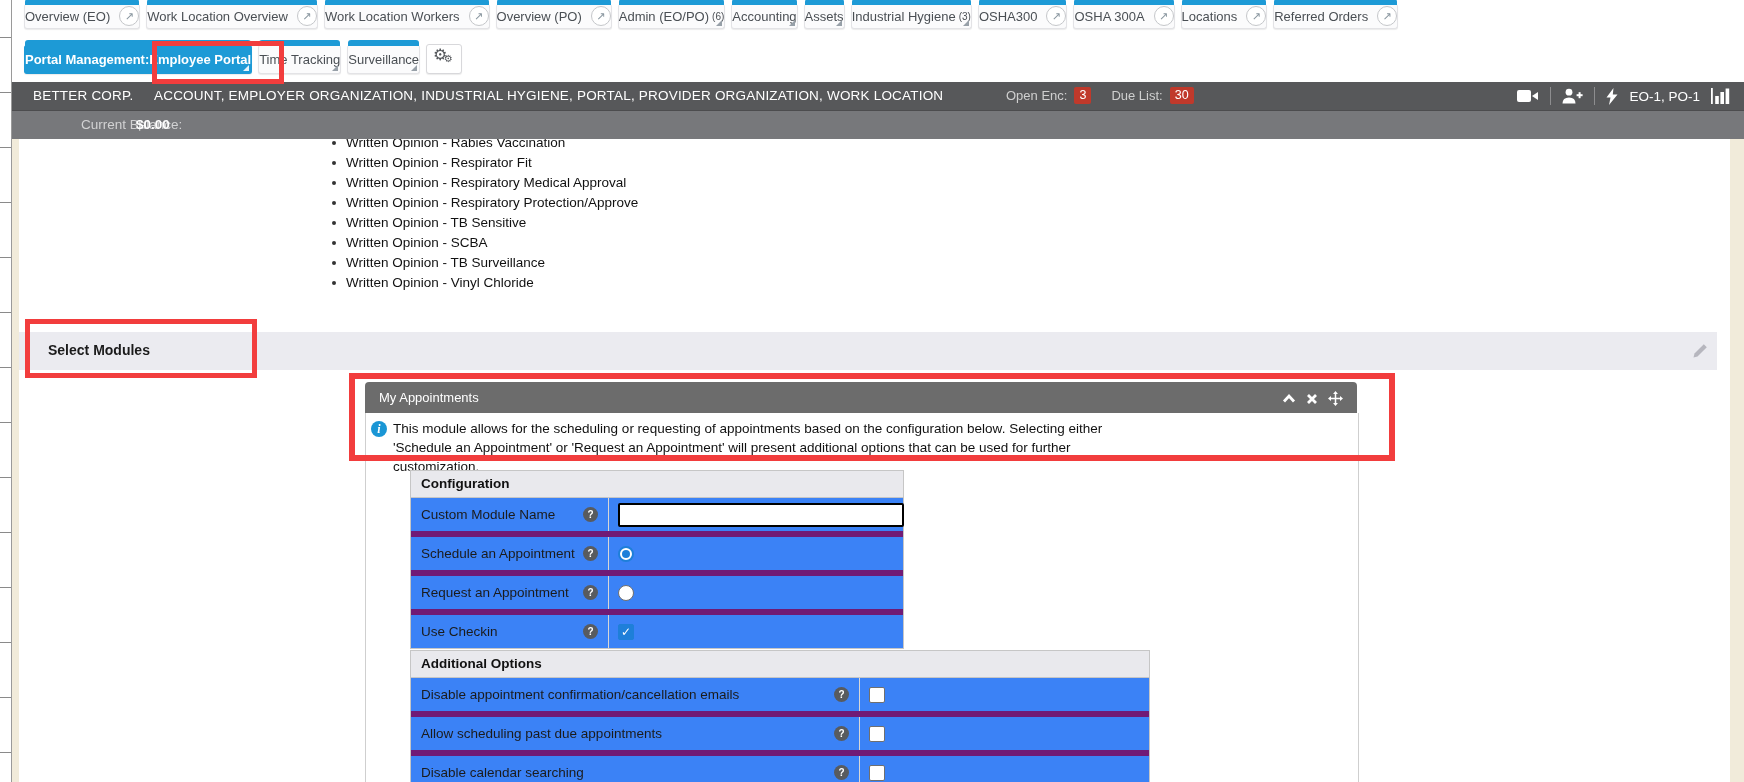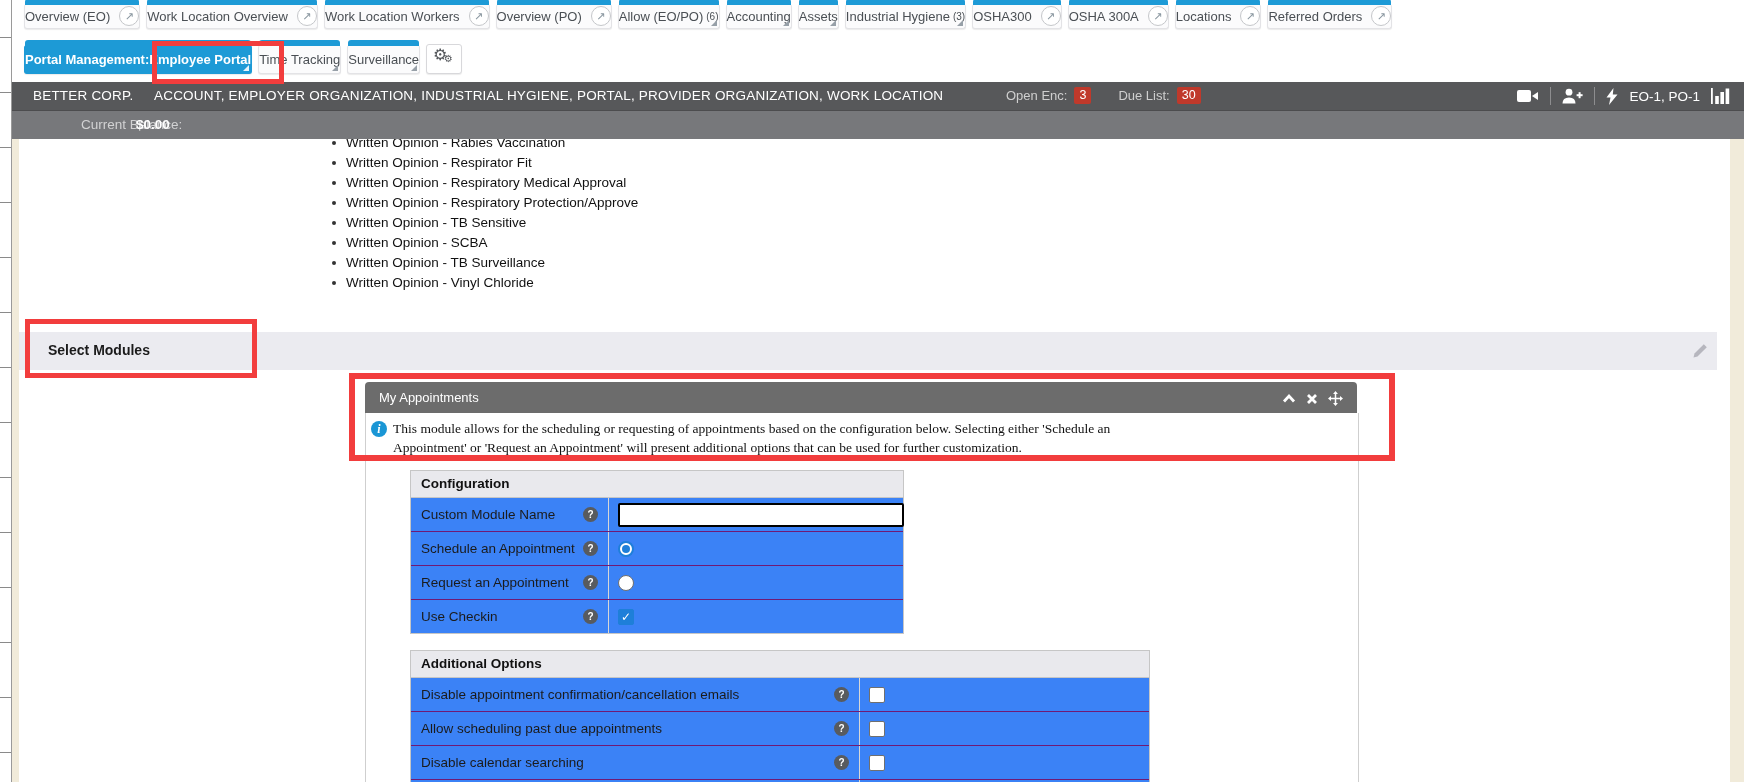--- a/index.html
+++ b/index.html
@@ -93,27 +93,27 @@
     border-radius:4px 4px 0 0;color:#fff;z-index:0;
   }
   .modbar .modtitle{position:absolute;left:14px;top:8px;font-size:13px;}
   .modbar .modicons{position:absolute;right:14px;top:9px;display:flex;gap:10px;align-items:center;}
   .inforow{position:absolute;left:371px;top:419px;width:980px;z-index:0;}
   .infoicon{
     position:absolute;left:0;top:2px;width:16px;height:16px;border-radius:50%;background:#1a96d5;
     color:#fff;font-family:"Liberation Serif","DejaVu Serif",serif;font-style:italic;font-weight:bold;
     font-size:12px;text-align:center;line-height:16px;
   }
-  .infotext{display:block;margin-left:22px;max-width:762px;font-size:13.5px;line-height:19px;color:#111;font-family:Liberation Serif, serif;}
+  .infotext{display:block;margin-left:22px;max-width:762px;font-size:13.5px;line-height:19px;color:#111;}
 
   
   .tbl{position:absolute;background:#3b82f6;border:1px solid #c6c6c6;z-index:0;}
   .tbl-head{height:26px;background:#e9e9ed;border-bottom:1px solid #c6c6c6;
     font-size:13.5px;font-weight:bold;color:#111;line-height:26px;padding-left:10px;}
-  .tbl-row{position:relative;height:33px;border-bottom:1px solid #701a75;}
+  .tbl-row{position:relative;height:33px;border-bottom:6px solid #701a75;}
   .tbl-row:last-child{border-bottom:none;}
   .tbl-row .rlabel{position:absolute;left:10px;top:0;font-size:13.5px;color:#1b1b1b;line-height:33px;white-space:nowrap;}
   .qicon{
     position:absolute;top:9px;width:15px;height:15px;border-radius:50%;background:#585b5f;
     color:#fff;font-size:10px;font-weight:bold;text-align:center;line-height:15px;
   }
   .colsep{position:absolute;top:0;bottom:0;border-left:1px solid #d7d7d7;}
   .cfg{left:410px;top:470px;width:492px;}
   .cfg .colsep{left:197px;}
   .cfg .qicon{left:172px;}
@@ -157,21 +157,21 @@
   </div>
   <div class="tab">
     <span>Work Location Workers</span>
     <span class="popout">↗</span>
   </div>
   <div class="tab">
     <span>Overview (PO)</span>
     <span class="popout">↗</span>
   </div>
   <div class="tab hastail">
-    <span>Allow (EO/PO)</span>
+    <span>Admin (EO/PO)</span>
     <span class="sfx">(6)</span>
   </div>
   <div class="tab hastail">
     <span>Accounting</span>
   </div>
   <div class="tab hastail">
     <span>Assets</span>
   </div>
   <div class="tab hastail">
     <span>Industrial Hygiene</span>
@@ -210,21 +210,21 @@
     <span class="g2">⚙</span>
   </div>
 </div>
 
 <div class="hdr">
   <span class="company">BETTER CORP.</span>
   <span class="cats">ACCOUNT, EMPLOYER ORGANIZATION, INDUSTRIAL HYGIENE, PORTAL, PROVIDER ORGANIZATION, WORK LOCATION</span>
   <div class="encgroup">
     <span class="enclabel">Open Enc:</span>
     <span class="badge">3</span>
-    <span class="enclabel" style="margin-left:20px;">Due List:</span>
+    <span class="enclabel" style="margin-left:13px;">Due List:</span>
     <span class="badge">30</span>
   </div>
   <div class="iconsgroup">
     <span style="display:flex;">
       <svg width="22" height="14" viewBox="0 0 22 14">
           <rect x="0" y="1" width="14" height="12" rx="2" fill="#fff"></rect>
           <path d="M15 7 L21 3 V11 Z" fill="#fff"></path>
         </svg>
     </span>
     <span class="vdiv"></span>

